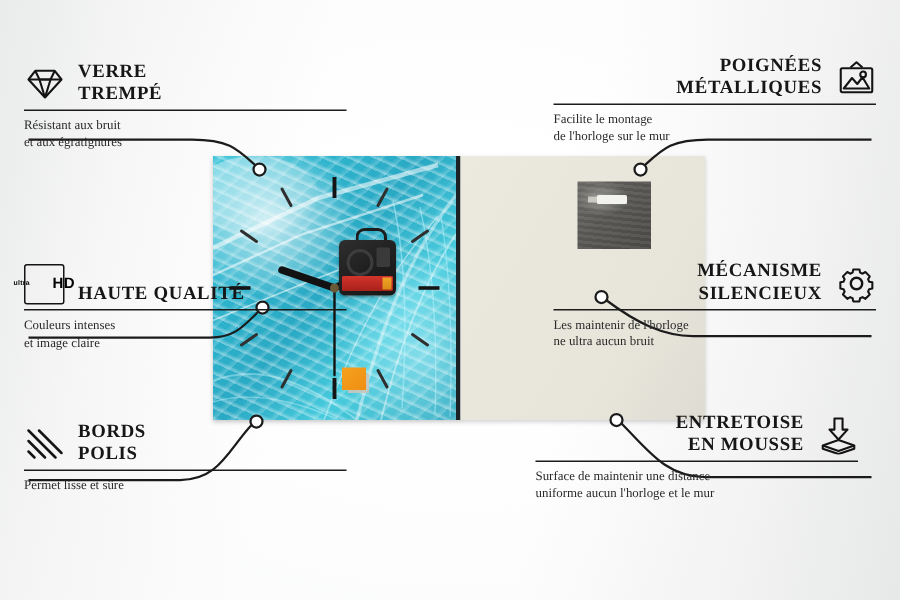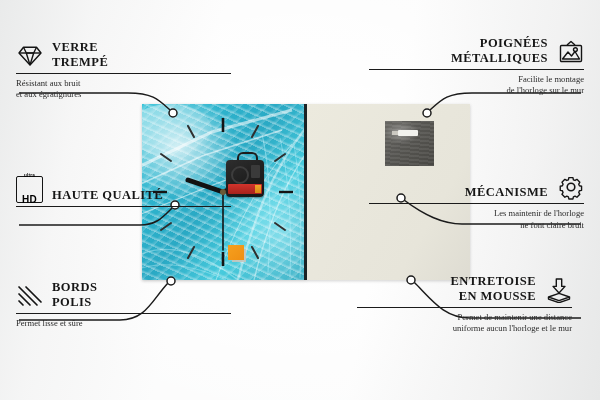--- a/index.html
+++ b/index.html
@@ -95,27 +95,27 @@
     font-family:"Liberation Serif", serif;
     font-weight:700;font-size:12.5px;letter-spacing:.45px;
     color:#161616;line-height:1.18;text-transform:uppercase;
   }
   .callout.right .ttl{text-align:right;}
   .rule{height:1.4px;background:#1b1b1b;margin:3px 0 4px;}
   .desc{
     font-family:"Liberation Serif", serif;
     font-size:8.6px;color:#2a2a2a;line-height:1.33;
   }
-  .callout.right .desc{text-align:right;}
+  .callout.right .desc{text-align:left;}
   .ico{width:27px;height:27px;flex:0 0 27px;display:flex;align-items:center;justify-content:center;}
   .ico svg{display:block;}
 
   .hdbox{
     width:25px;height:25px;border:1.6px solid #141414;border-radius:2px;
-    display:flex;flex-direction:column;align-items:center;justify-content:center;
+    display:flex;flex-direction:row;align-items:center;justify-content:center;
     font-family:"Liberation Sans", sans-serif;line-height:1;gap:15px;
   }
   .hdbox .u{font-size:4.6px;font-weight:700;letter-spacing:.2px;}
   .hdbox .h{font-size:10px;font-weight:700;letter-spacing:.3px;margin-top:1px;}
 
   .c-tl{left:16px;top:40px;}
   .c-ml{left:16px;top:176px;}
   .c-bl{left:16px;top:280px;}
   .c-tr{left:369px;top:36px;}
   .c-mr{left:369px;top:173px;}
@@ -255,20 +255,24 @@
         <span class="hdbox">
           <span class="u">ultra</span>
           <span class="h">HD</span>
         </span>
       </span>
       <div class="ttl">
         <div>HAUTE QUALITÉ</div>
       </div>
     </div>
     <div class="rule"></div>
+    <div class="desc">
+      <div>Couleurs intenses</div>
+      <div>et image claire</div>
+    </div>
   </div>
 
   <div class="callout c-bl">
     <div class="head">
       <span class="ico">
         <svg width="26" height="24" viewBox="0 0 26 24">
           <g stroke="#141414" stroke-width="1.7" stroke-linecap="round">
             <line x1="2" y1="3" x2="20" y2="21"></line>
             <line x1="2" y1="10" x2="13" y2="21"></line>
             <line x1="2" y1="17" x2="6" y2="21"></line>
@@ -316,26 +320,27 @@
       <span class="ico">
         <svg width="26" height="26" viewBox="0 0 26 26">
           <g fill="none" stroke="#141414" stroke-width="1.6" stroke-linejoin="round">
             <path d="M10.6 2.2 h4.8 l.5 2.5 1.9 .8 2.2-1.3 3.4 3.4 -1.3 2.2 .8 1.9 2.5 .5 v4.8 l-2.5 .5 -.8 1.9 1.3 2.2 -3.4 3.4 -2.2-1.3 -1.9 .8 -.5 2.5 h-4.8 l-.5-2.5 -1.9-.8 -2.2 1.3 -3.4-3.4 1.3-2.2 -.8-1.9 -2.5-.5 v-4.8 l2.5-.5 .8-1.9 -1.3-2.2 3.4-3.4 2.2 1.3 1.9-.8 Z" transform="scale(.86) translate(2 2)"></path>
             <circle cx="13" cy="13" r="3.8"></circle>
           </g>
         </svg>
       </span>
       <div class="ttl">
         <div>MÉCANISME</div>
+        <div>SILENCIEUX</div>
       </div>
     </div>
     <div class="rule"></div>
     <div class="desc">
       <div>Les maintenir de l'horloge</div>
-      <div>ne font claire bruit</div>
+      <div>ne ultra aucun bruit</div>
     </div>
   </div>
 
   <div class="callout c-br right">
     <div class="head">
       <span class="ico">
         <svg width="26" height="26" viewBox="0 0 26 26">
           <g fill="none" stroke="#141414" stroke-width="1.4" stroke-linejoin="round">
             <path d="M10.3 2 h5.4 v7.4 h3.3 L13 16 L7 9.4 h3.3 Z"></path>
             <path d="M13 16.4 L23.5 20 L13 23.6 L2.5 20 Z"></path>
@@ -343,18 +348,18 @@
           </g>
         </svg>
       </span>
       <div class="ttl">
         <div>ENTRETOISE</div>
         <div>EN MOUSSE</div>
       </div>
     </div>
     <div class="rule"></div>
     <div class="desc">
-      <div>Permet de maintenir une distance</div>
+      <div>Surface de maintenir une distance</div>
       <div>uniforme aucun l'horloge et le mur</div>
     </div>
   </div>
 
 </div>
 
 </body></html>

